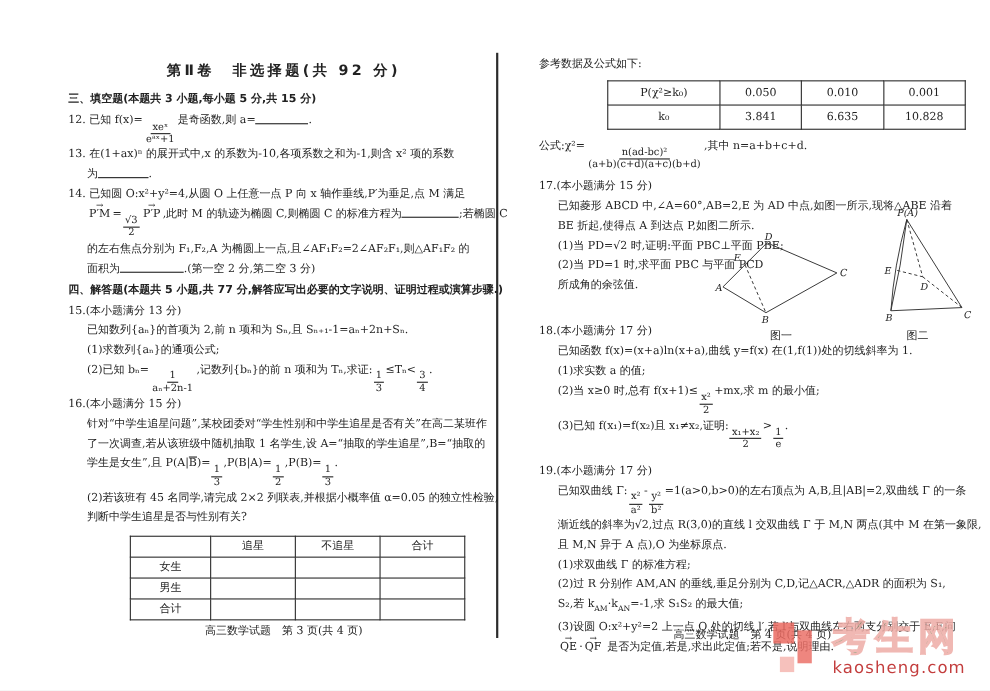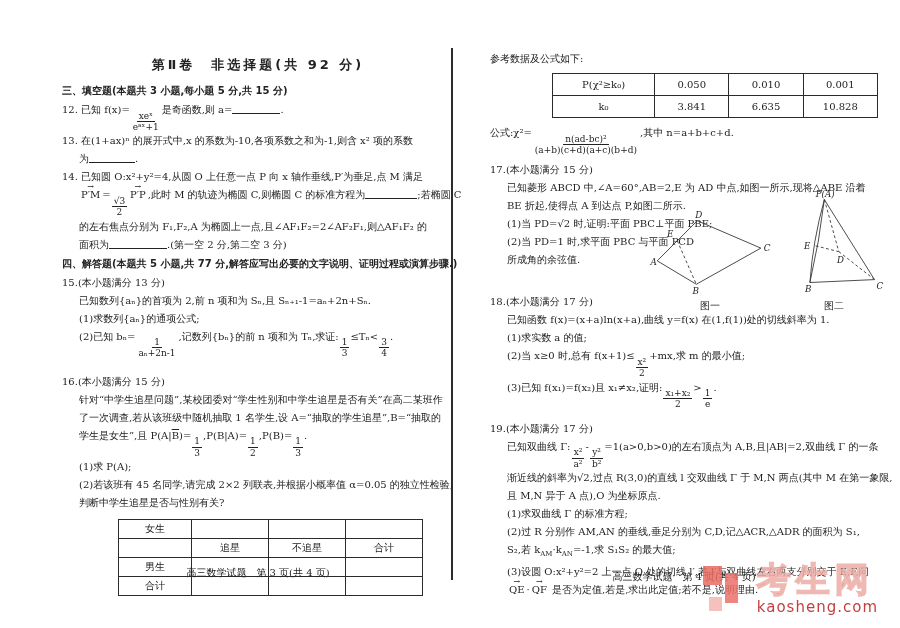--- a/index.html
+++ b/index.html
@@ -7,21 +7,21 @@
          font-family:"DejaVu Serif","DejaVu Sans",serif;color:#222;}
   .divider{position:absolute;left:451px;top:48px;width:1.5px;height:532px;background:#2b2b2b;}
   .col{position:absolute;font-size:10px;}
   .col-left{left:62px;top:56px;width:392px;line-height:18px;}
   .col-right{left:490px;top:50px;width:388px;line-height:18px;}
   .page-title{text-align:center;font-weight:bold;font-size:13px;letter-spacing:3px;
               margin-bottom:8px;font-family:"DejaVu Sans","DejaVu Serif",sans-serif;}
   .sec{font-weight:bold;font-family:"DejaVu Sans","DejaVu Serif",sans-serif;margin:1px 0;}
   .ln{white-space:nowrap;}
   .ind{padding-left:17px;}
-  .gap14{margin-top:14px;} .gap6{margin-top:6px;} .gap24{margin-top:24px;} .gap10{margin-top:10px;}
+  .gap14{} .gap6{margin-top:6px;} .gap24{margin-top:24px;} .gap10{margin-top:10px;}
   .blank{display:inline-block;border-bottom:1px solid #222;height:11px;vertical-align:-1px;}
   .frac{display:inline-flex;flex-direction:column;align-items:center;text-align:left;
         vertical-align:-0.62em;line-height:1.15;font-size:9px;margin:0 1px;}
   .fn{border-bottom:1px solid #222;padding:0 2px;}
   .fd{padding:0 2px;}
   .vec{position:relative;display:inline-block;margin:0 2px;}
   .vec::before{content:"\2192";position:absolute;top:-8px;left:50%;transform:translateX(-50%);font-size:8px;}
   .olbar{text-decoration:overline;}
   sub{font-size:7px;}
   table{border-collapse:collapse;}
@@ -95,37 +95,36 @@
     <div class="ln ind">学生是女生”,且 P(A|<span class="olbar">B</span>)=<span class="frac">
           <span class="fn">1</span>
           <span class="fd">3</span>
         </span>,P(B|A)=<span class="frac">
           <span class="fn">1</span>
           <span class="fd">2</span>
         </span>,P(B)=<span class="frac">
           <span class="fn">1</span>
           <span class="fd">3</span>
         </span>.</div>
-    <div class="ln ind">(1)求 P(A);</div>
     <div class="ln ind">(2)若该班有 45 名同学,请完成 2×2 列联表,并根据小概率值 α=0.05 的独立性检验,</div>
     <div class="ln ind">判断中学生追星是否与性别有关?</div>
 
     <table class="ctable">
       <tbody>
           <tr>
-        <td class="c0">女生</td>
-        <td class="c"></td>
-        <td class="c"></td>
-        <td class="c"></td>
-      </tr>
-      <tr>
         <td class="c0"></td>
         <td class="c">追星</td>
         <td class="c">不追星</td>
         <td class="c">合计</td>
+      </tr>
+      <tr>
+        <td class="c0">女生</td>
+        <td class="c"></td>
+        <td class="c"></td>
+        <td class="c"></td>
       </tr>
       <tr>
         <td class="c0">男生</td>
         <td class="c"></td>
         <td class="c"></td>
         <td class="c"></td>
       </tr>
       <tr>
         <td class="c0">合计</td>
         <td class="c"></td>

